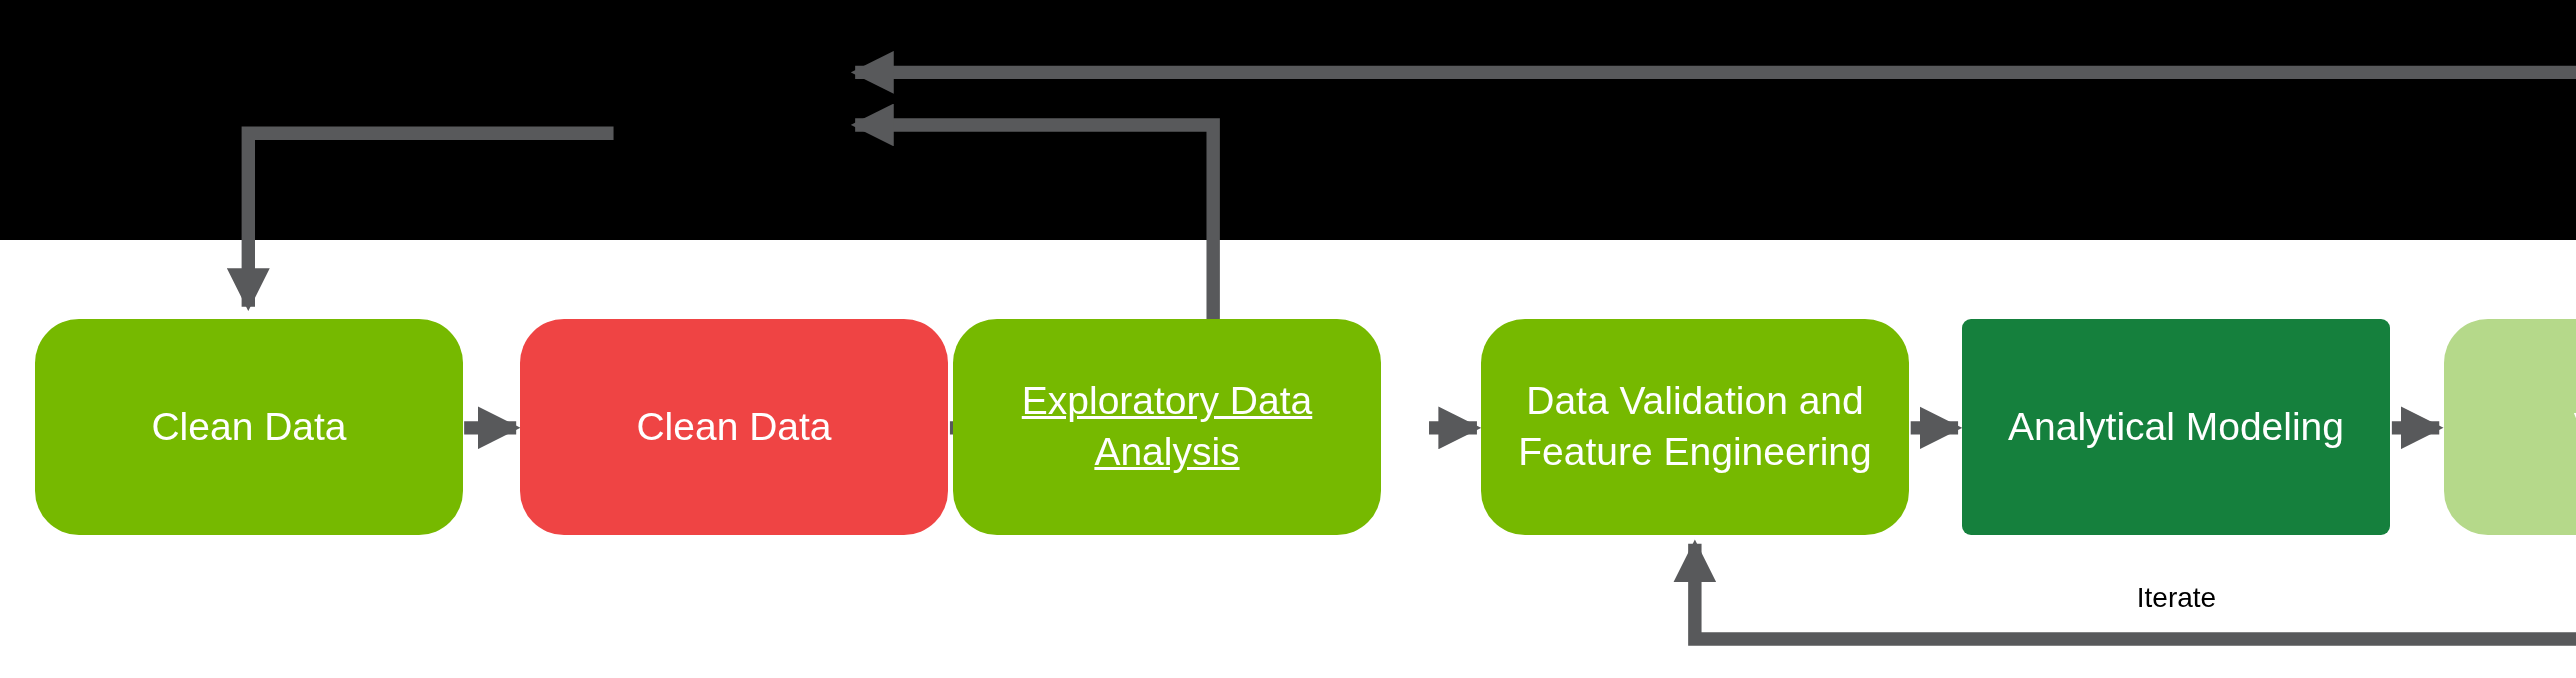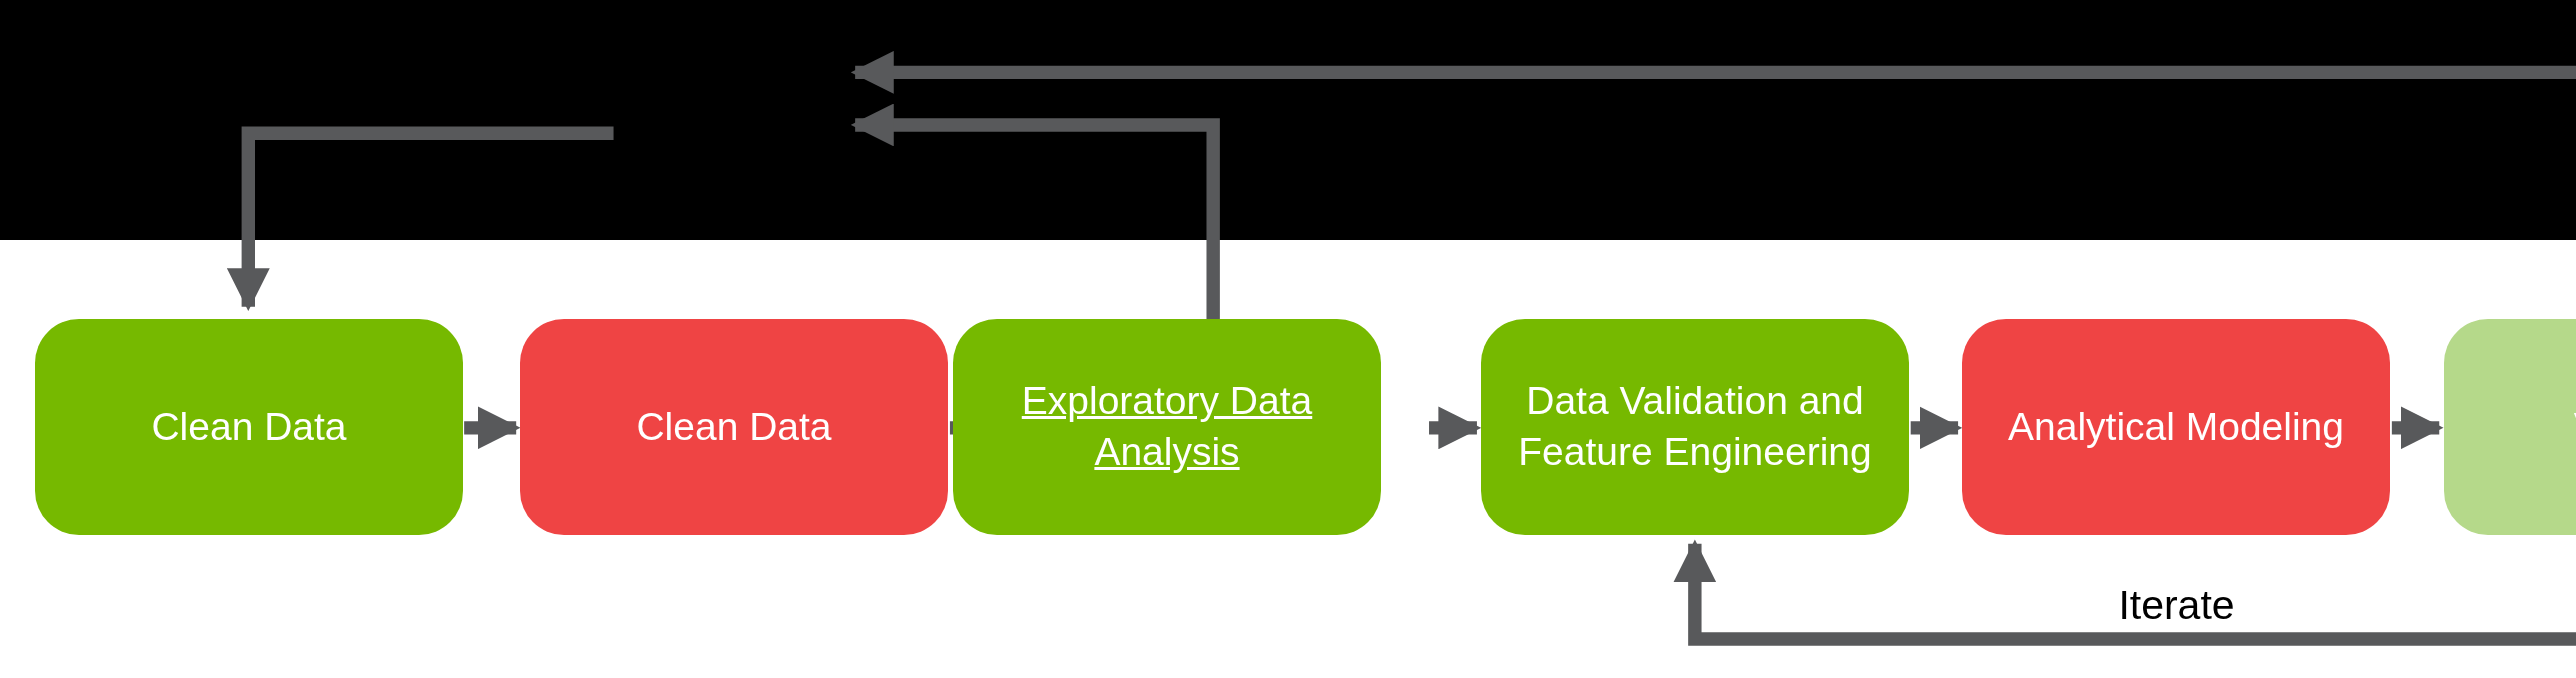--- a/index.html
+++ b/index.html
@@ -56,21 +56,21 @@
     fill: none;
     stroke: #58595B;
     stroke-width: 26;
   }
   #iterate-label {
     position: absolute;
     left: 2022px;
     top: 582px;
     width: 309px;
     text-align: center;
-    font-size: 41px;
+    font-size: 28px;
     color: #000000;
   }
 </style>
 </head>
 <body>
 
 <div id="canvas">
 
   <div id="top-band" style="background: rgb(0, 0, 0);"></div>
 
@@ -94,19 +94,19 @@
 
     <path class="arrow" d="M5158 1038 L5158 1240 L3290 1240 L3290 1055" marker-end="url(#ah)" stroke="#58595B"></path>
   </svg>
 
   <div class="node n1" style="background-color: rgb(118, 185, 0); color: rgb(255, 255, 255);">Clean Data</div>
   <div class="node n2" style="background-color: #ef4444; color: rgb(255, 255, 255);">Clean Data</div>
   <div class="node n3" style="background-color: rgb(118, 185, 0); color: rgb(255, 255, 255);">Exploratory Data
 Analysis</div>
   <div class="node n4" style="background-color: rgb(118, 185, 0); color: rgb(255, 255, 255);">Data Validation and
 Feature Engineering</div>
-  <div class="node n5" style="background-color: #ef4444; color: rgb(255, 255, 255);">Analytical Modeling</div>
+  <div class="node n5" style="background-color: #15803d; color: rgb(255, 255, 255); border-radius: 9px;">Analytical Modeling</div>
   <div class="node n6" style="background-color: rgb(181, 217, 138); color: rgb(255, 255, 255);">Validation</div>
 
   <div id="iterate-label" style="color: rgb(0, 0, 0);">Iterate</div>
 
 </div>
 
 
 </body></html>

